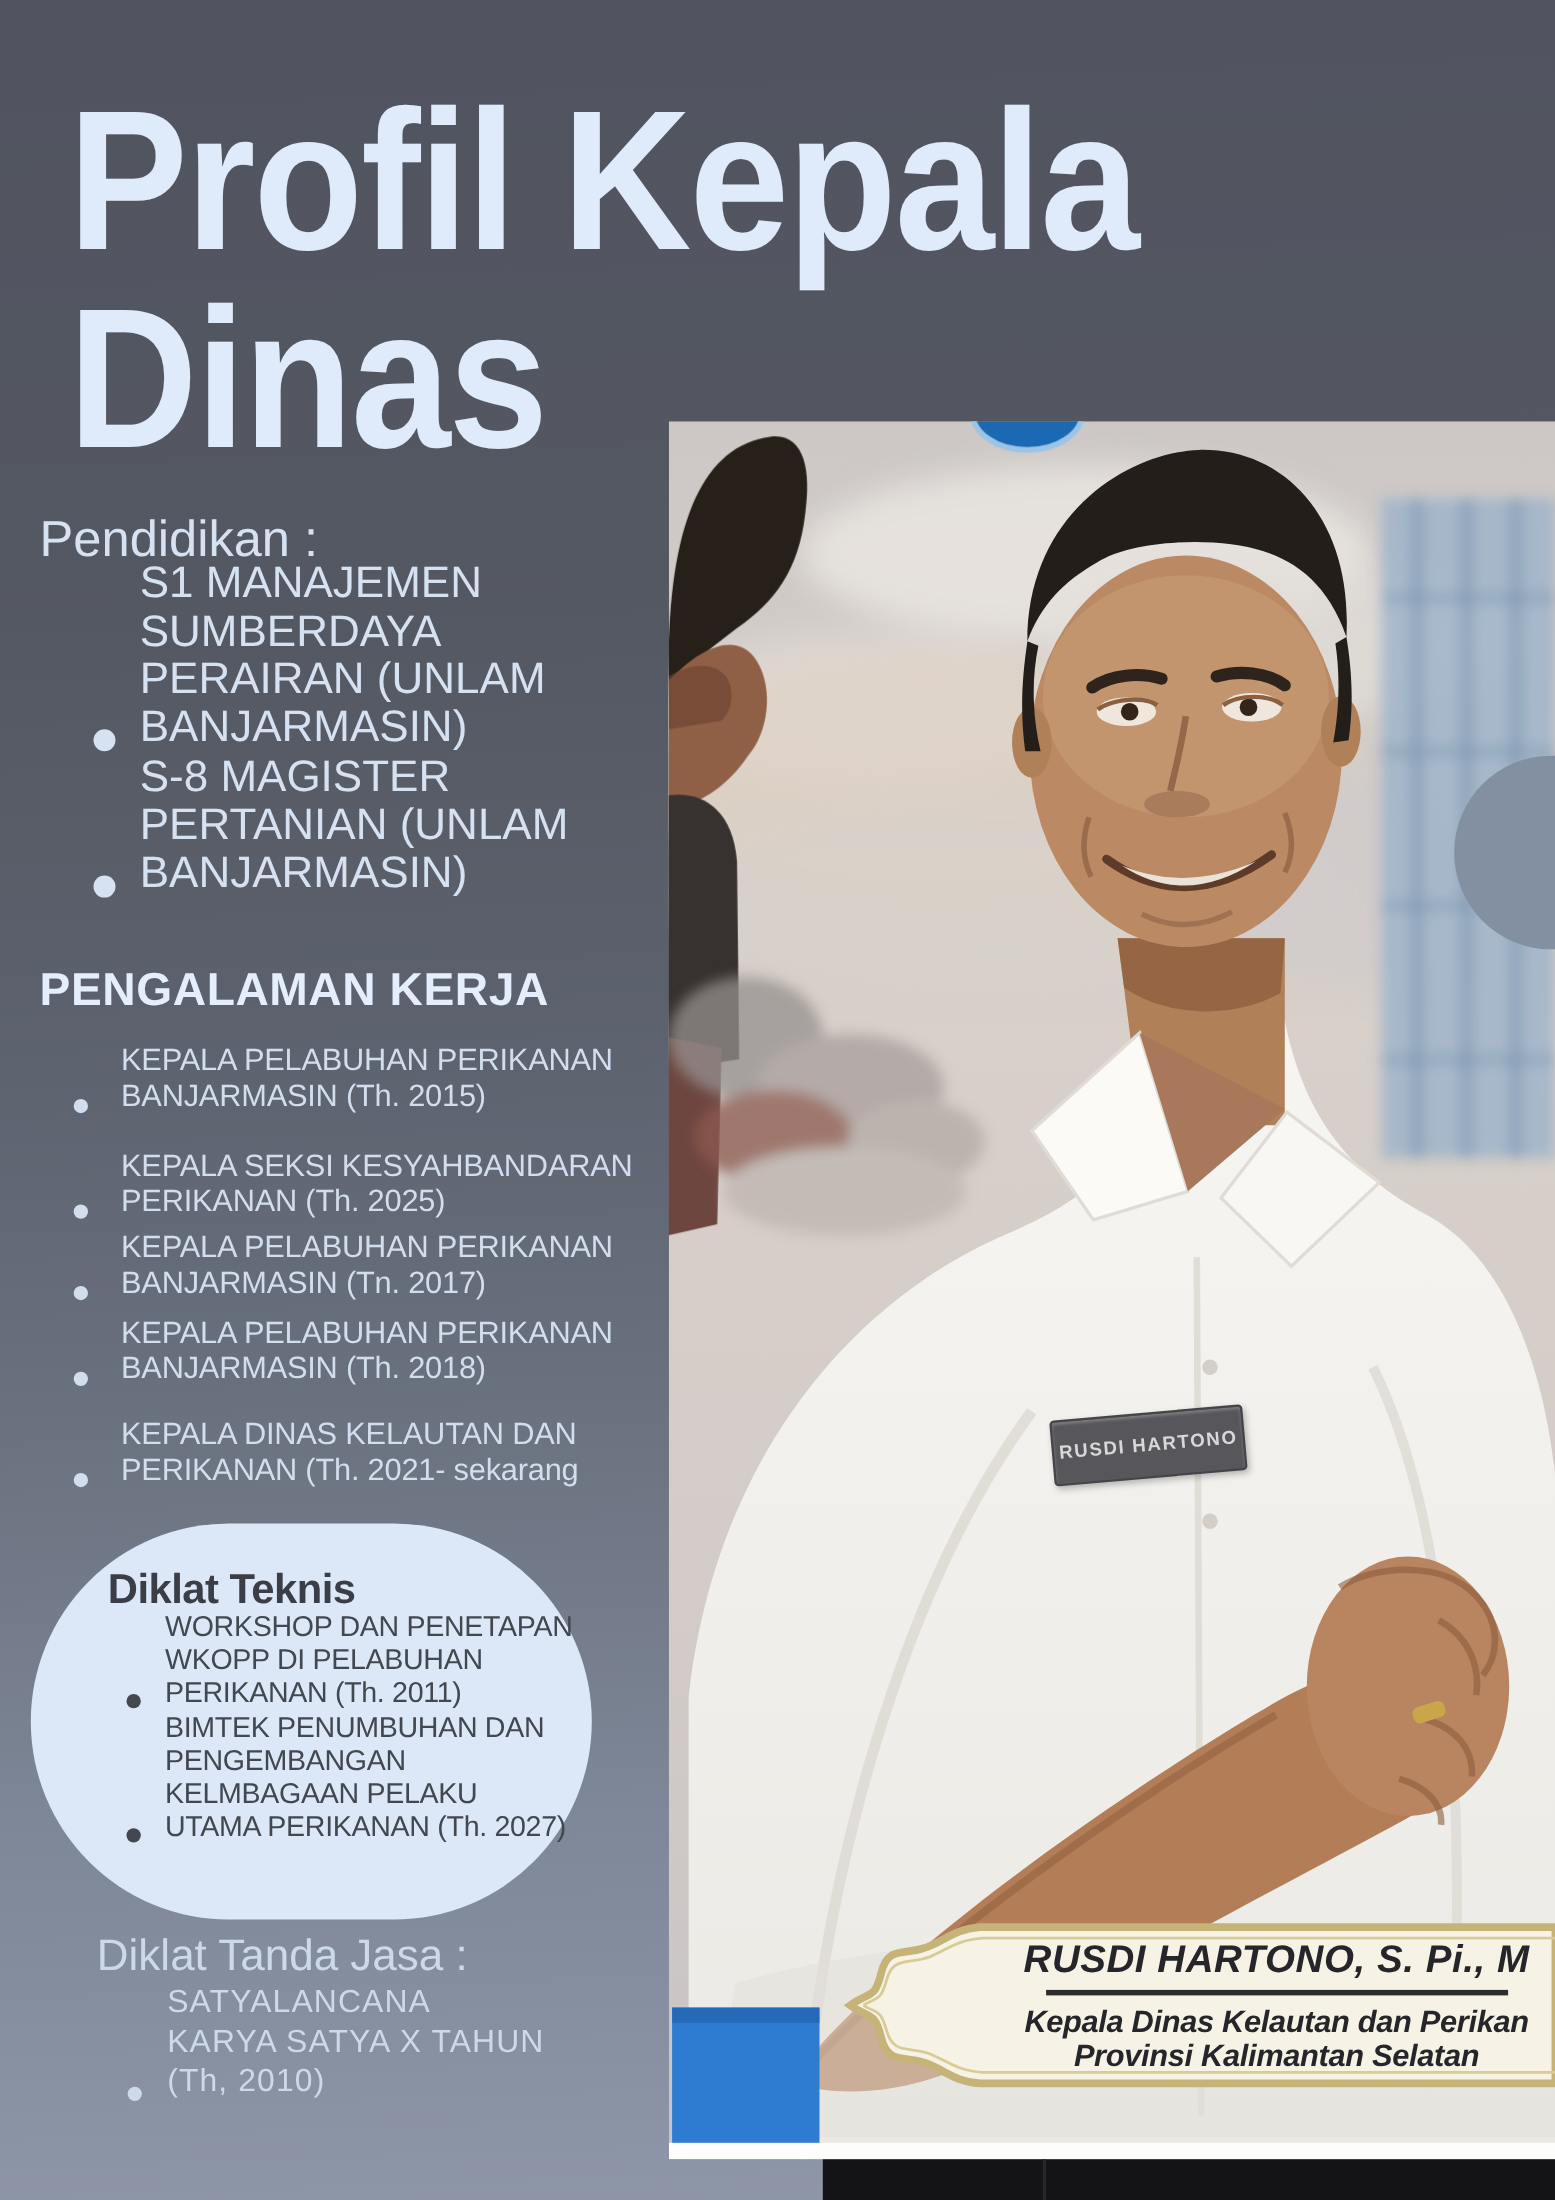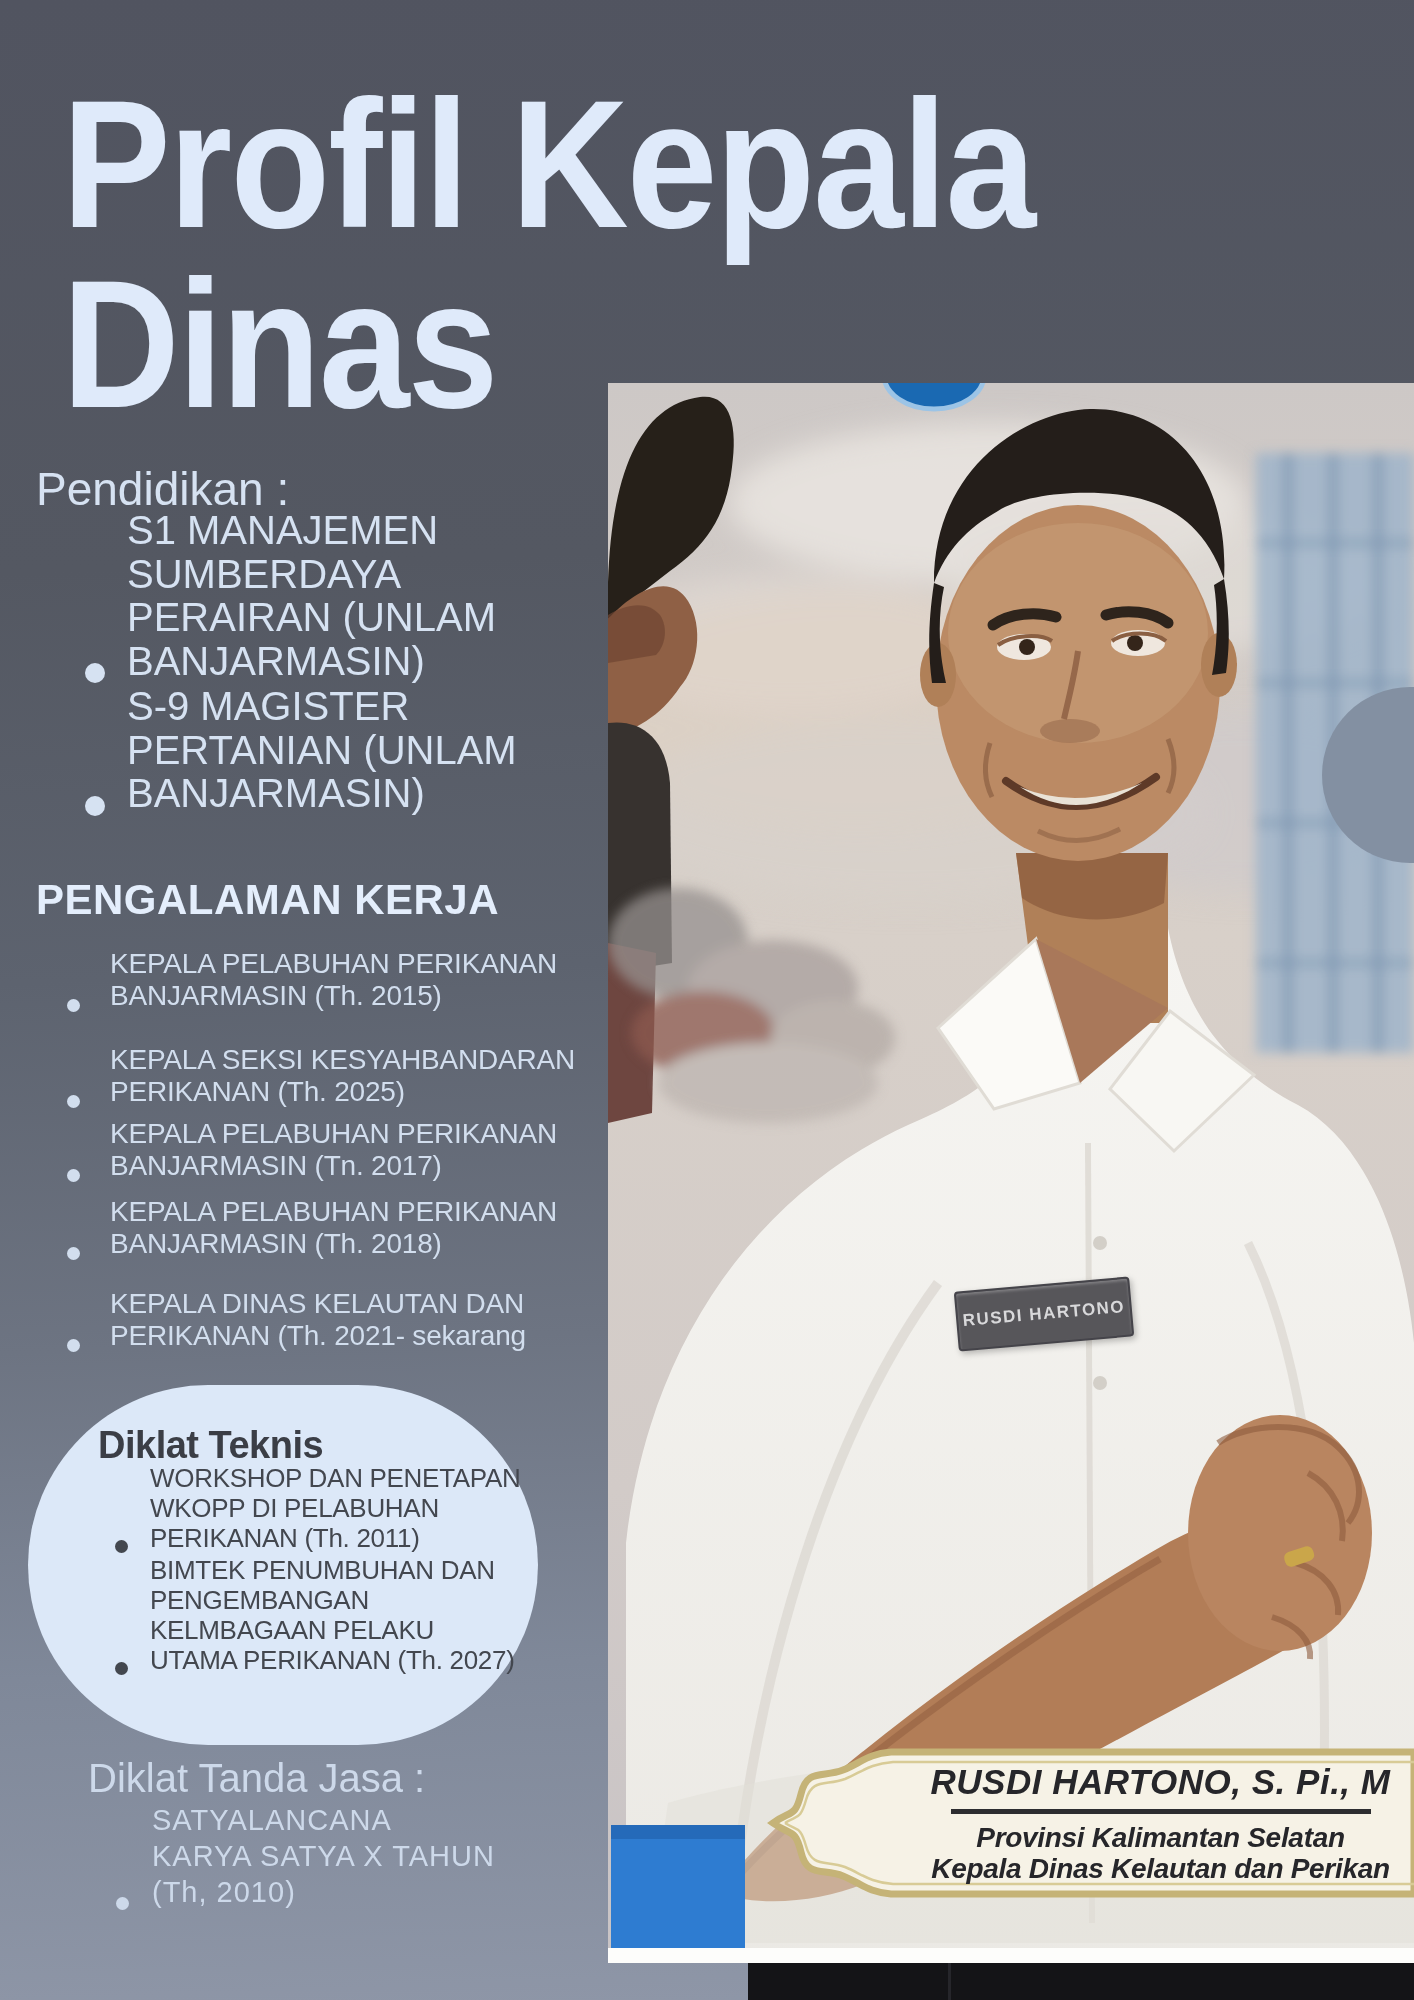--- a/index.html
+++ b/index.html
@@ -196,21 +196,21 @@
   <div id="edu-list" class="abs bullet-list">
     <div class="bullet-item">
       <span class="dot"></span>
       <div class="pre">S1 MANAJEMEN
 SUMBERDAYA
 PERAIRAN (UNLAM
 BANJARMASIN)</div>
     </div>
     <div class="bullet-item">
       <span class="dot"></span>
-      <div class="pre">S-9 MAGISTER
+      <div class="pre">S-8 MAGISTER
 PERTANIAN (UNLAM
 BANJARMASIN)</div>
     </div>
   </div>
 
   <div id="exp-heading" class="abs">PENGALAMAN KERJA</div>
   <div id="exp-list" class="abs bullet-list">
     <div class="bullet-item i0">
       <span class="dot"></span>
       <div class="pre">KEPALA PELABUHAN PERIKANAN
@@ -271,18 +271,18 @@
   </div>
 
   <div id="plate" class="abs">
     <svg width="649" height="170" viewBox="0 0 649 170">
       <path d="M8,85 C26,72 30,80 36,56 C42,30 58,40 78,32 C96,25 102,16 126,14 L649,14 L649,156 L126,156 C102,154 96,145 78,138 C58,130 42,140 36,114 C30,90 26,98 8,85 Z" fill="#f6f2e6" stroke="#c5b377" stroke-width="7"></path>
       <path d="M20,85 C32,77 35,83 41,62 C47,40 61,48 80,41 C97,34 104,26 128,24 L649,24 M649,146 L128,146 C104,144 97,136 80,129 C61,122 47,130 41,108 C35,87 32,93 20,85" fill="none" stroke="#d8cb96" stroke-width="2.5"></path>
     </svg>
     <div id="plate-text">
       <div id="plate-name">RUSDI HARTONO, S. Pi., M</div>
       <div id="plate-rule"></div>
+      <div id="plate-role">Kepala Dinas Kelautan dan Perikan</div>
       <div id="plate-region">Provinsi Kalimantan Selatan</div>
-      <div id="plate-role">Kepala Dinas Kelautan dan Perikan</div>
     </div>
   </div>
 
 </div>
 
 </body></html>

